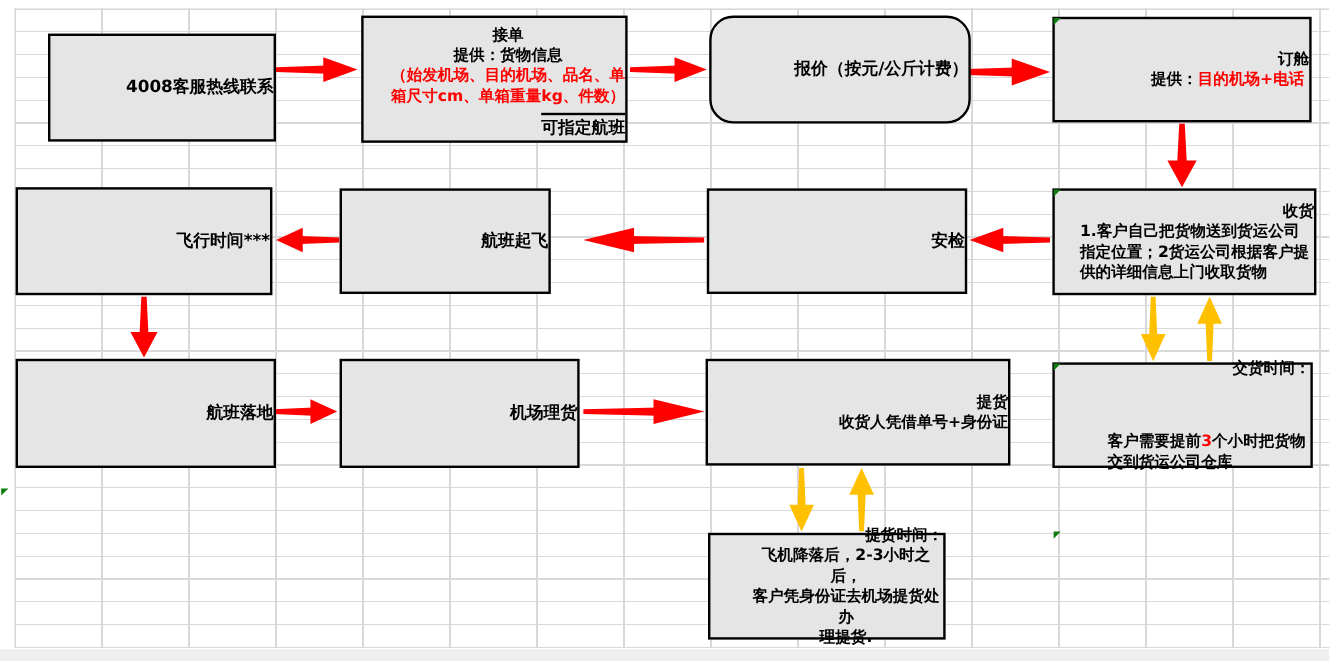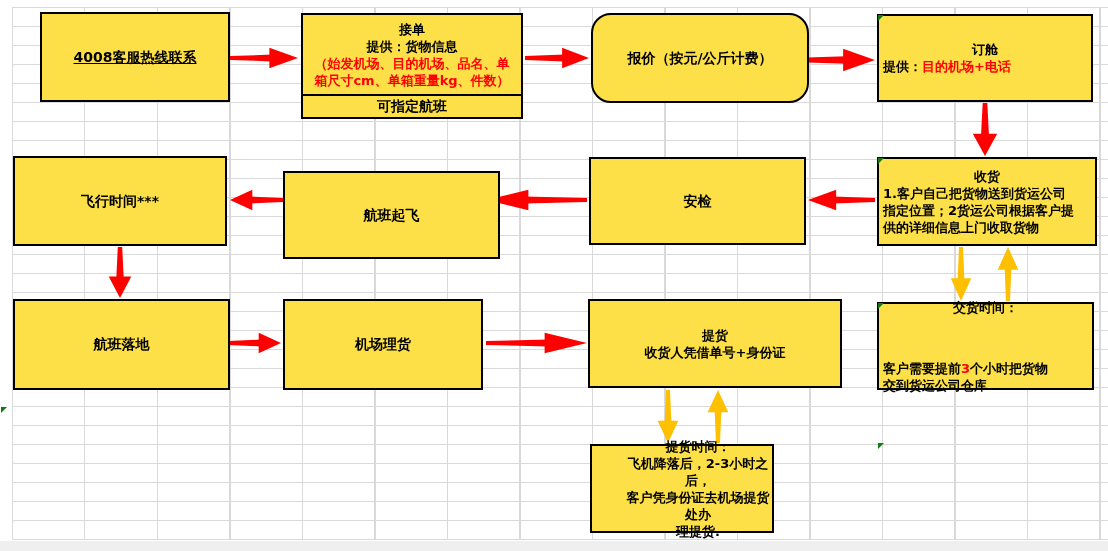--- a/index.html
+++ b/index.html
@@ -5,44 +5,44 @@
   html,body{margin:0;padding:0;background:#fff;}
   #canvas{position:relative;width:1108px;height:551px;background:#ffffff;overflow:hidden;
           font-family:"DejaVu Sans","Liberation Sans",sans-serif;font-weight:bold;color:#000;}
   
   #grid{position:absolute;left:12px;top:7px;width:1096px;height:533px;
         background-image:
           repeating-linear-gradient(to right,  var(--grid) 0 1px, transparent 1px 72.5px),
           repeating-linear-gradient(to bottom, var(--grid) 0 1px, transparent 1px 19px);}
   #outside{position:absolute;left:0;top:541px;width:1108px;height:10px;background:var(--outside);}
   
-  .box{position:absolute;box-sizing:border-box;background:#fde047;border:2px solid var(--border);
-       display:flex;flex-direction:column;justify-content:center;z-index:2;}
+  .box{position:absolute;box-sizing:border-box;background:#e5e5e5;border:2px solid var(--border);
+       display:flex;flex-direction:column;justify-content:center;z-index:2;align-items:flex-end;}
   .ln{font-size:13px;line-height:17px;}
   .t14{font-size:14px;}
   .center{text-align:center;}
   .left{text-align:left;padding:0 4px;}
   .pre{white-space:pre-line;}
   .red{color:var(--red);}
-  #b-hotline     {left:40px; top:12px; width:190px;height:90px;text-decoration:underline;}
+  #b-hotline     {left:40px; top:28px; width:190px;height:90px;}
   #b-order       {left:301px;top:13px; width:222px;height:106px;justify-content:stretch;}
   #b-order .order-main{flex:1;display:flex;flex-direction:column;justify-content:center;}
   #b-order .order-footer{border-top:2px solid var(--border);height:21px;flex:0 0 21px;
        display:flex;align-items:center;justify-content:center;font-size:14px;}
   #b-quote       {left:591px;top:13px; width:218px;height:90px;border-radius:20px;}
   #b-booking     {left:877px;top:14px; width:216px;height:88px;}
   #b-flighttime  {left:13px; top:156px;width:214px;height:90px;}
-  #b-takeoff     {left:283px;top:171px;width:217px;height:88px;}
+  #b-takeoff     {left:283px;top:157px;width:176px;height:88px;}
   #b-security    {left:589px;top:157px;width:217px;height:88px;}
   #b-receive     {left:877px;top:157px;width:220px;height:89px;}
   #b-landing     {left:13px; top:299px;width:217px;height:91px;}
   #b-tally       {left:283px;top:299px;width:200px;height:91px;}
   #b-pickup      {left:588px;top:299px;width:254px;height:89px;}
   #b-deliverytime{left:877px;top:302px;width:217px;height:88px;gap:44px;}
-  #b-pickuptime  {left:590px;top:444px;width:184px;height:89px;padding-left:32px;}
+  #b-pickuptime  {left:590px;top:444px;width:198px;height:89px;padding-left:32px;}
   .arrow{position:absolute;z-index:1;}
   .marker{position:absolute;width:0;height:0;z-index:3;
           border-top:6px solid var(--green);border-right:6px solid transparent;}
 </style>
 </head>
 <body>
 
 <div id="canvas">
   <div id="grid"></div>
   <div id="outside"></div>

